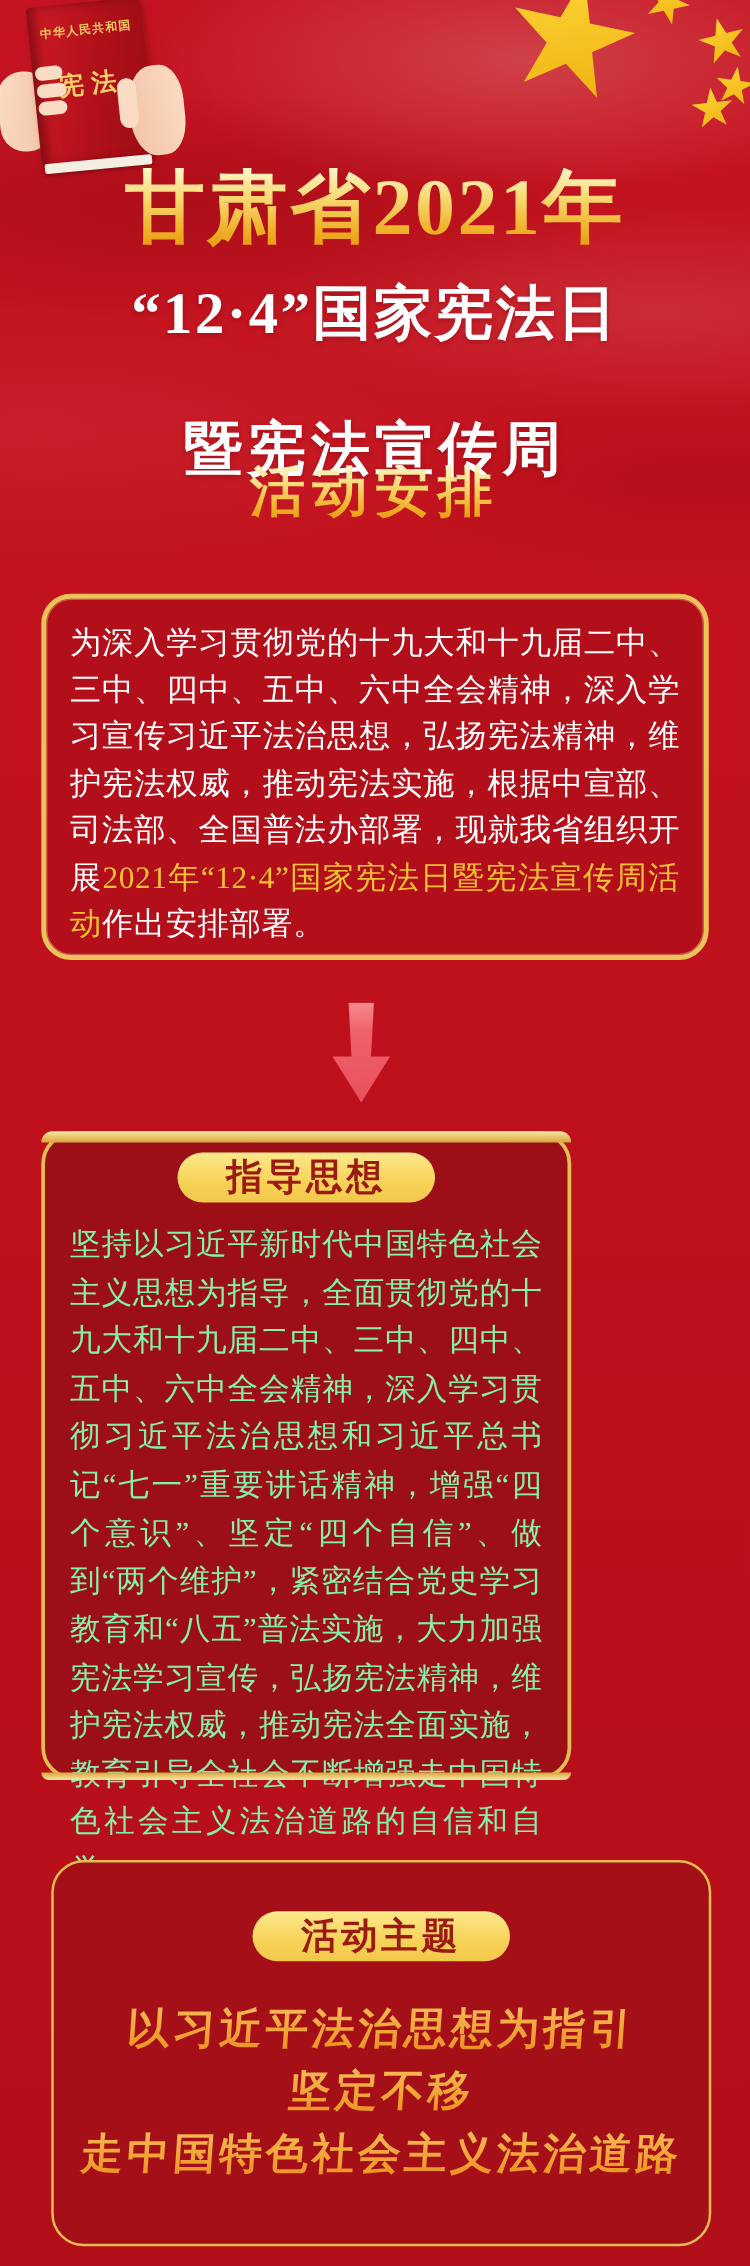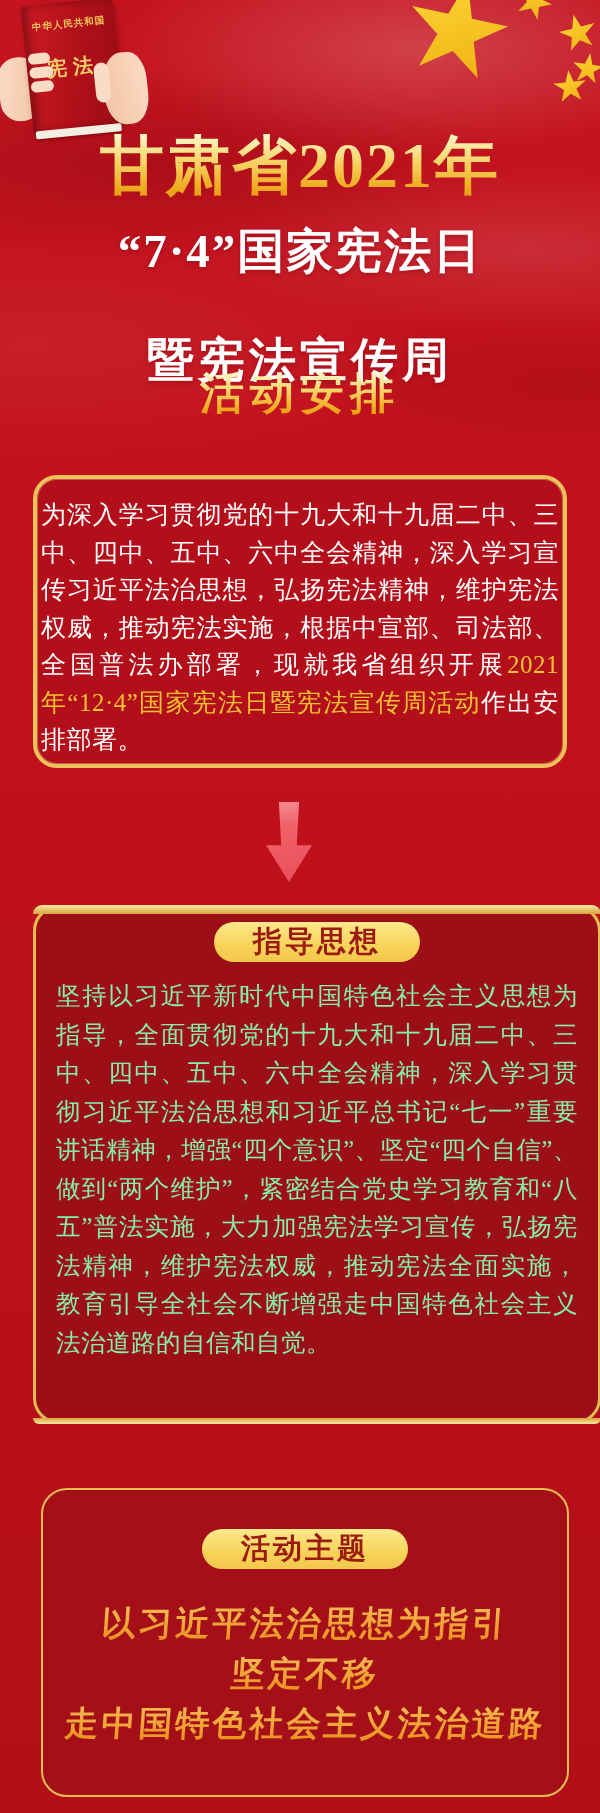--- a/index.html
+++ b/index.html
@@ -57,35 +57,35 @@
   }
   .title-1{top:134px;font-size:64px;letter-spacing:2px;}
   .title-2{top:228px;font-size:47px;color:#ffffff;letter-spacing:2px;text-shadow:0 2px 4px rgba(100,5,10,.35);}
   .title-3{top:301px;font-size:47px;color:#ffffff;letter-spacing:4px;text-shadow:0 2px 4px rgba(100,5,10,.35);margin-top:36px;}
   .title-4{top:372px;font-size:44px;letter-spacing:6px;}
   
   .box-intro{
     position:absolute;left:33px;top:475px;width:534px;height:293px;box-sizing:border-box;
     background:#b30f1a;border:4px solid #ecc35b;border-radius:24px;
     box-shadow:inset 0 0 0 1px rgba(255,235,170,.35);
-    padding:17px 4px;
+    padding:17px 19px;
   }
   .box-intro p{margin:0;color:#ffffff;font-size:25px;line-height:37.5px;
     text-align:justify;letter-spacing:.5px;}
   .hl-gold{color:#f5c232;}
   
   .down-arrow{
     position:absolute;left:266px;top:802px;width:46px;height:80px;
     background:linear-gradient(175deg,#f58e93 0%,#f0616a 30%,#e84f5b 100%);
     clip-path:polygon(28% 0,72% 0,67% 54%,100% 54%,50% 100%,0 54%,33% 54%);
   }
   
   .section-box{position:absolute;box-sizing:border-box;border:3px solid #e5bc51;}
   .box-guiding{
-    left:33px;top:905px;width:568px;height:519px;border-radius:26px;
+    left:33px;top:905px;width:424px;height:519px;border-radius:26px;
     background:#9c0f16;
   }
   .box-guiding::before{content:"";position:absolute;left:-3px;right:-3px;top:-3px;height:9px;
     background:linear-gradient(180deg,#f9e9a2,#ddא);
     background:linear-gradient(180deg,#f9e9a2,#d9a43c);border-radius:26px 26px 0 0;}
   .box-guiding::after{content:"";position:absolute;left:-3px;right:-3px;bottom:-3px;height:6px;
     background:linear-gradient(180deg,#d9a43c,#f9e9a2);border-radius:0 0 26px 26px;}
   .pill{
     margin:14px auto 0;width:206px;height:40px;border-radius:22px;
     background:linear-gradient(180deg,#fce98c 0%,#f7d258 60%,#f2c84a 100%);
@@ -126,21 +126,21 @@
     </div>
     <div class="book-pages"></div>
     <div class="finger f1"></div>
     <div class="finger f2"></div>
     <div class="finger f3"></div>
     <div class="hand-right"></div>
     <div class="thumb"></div>
   </div>
 
   <div class="title title-1 gold-grad">甘肃省2021年</div>
-  <div class="title title-2">“7·4”国家宪法日</div>
+  <div class="title title-2">“12·4”国家宪法日</div>
   <div class="title title-3">暨宪法宣传周</div>
   <div class="title title-4 gold-grad">活动安排</div>
 
   <div class="box-intro">
     <p><span>为深入学习贯彻党的十九大和十九届二中、三中、四中、五中、六中全会精神，深入学习宣传习近平法治思想，弘扬宪法精神，维护宪法权威，推动宪法实施，根据中宣部、司法部、全国普法办部署，现就我省组织开展</span><span class="hl-gold">2021年“12·4”国家宪法日暨宪法宣传周活动</span><span>作出安排部署。</span></p>
   </div>
 
   <div class="down-arrow"></div>
 
   <div class="section-box box-guiding">

